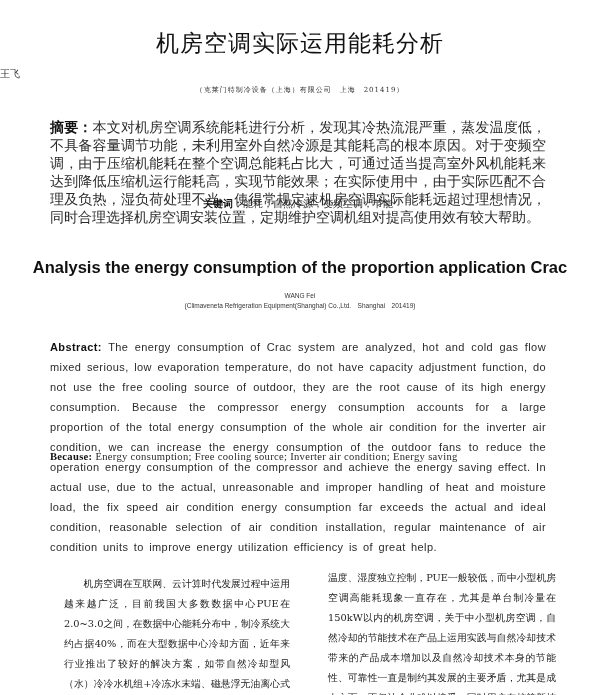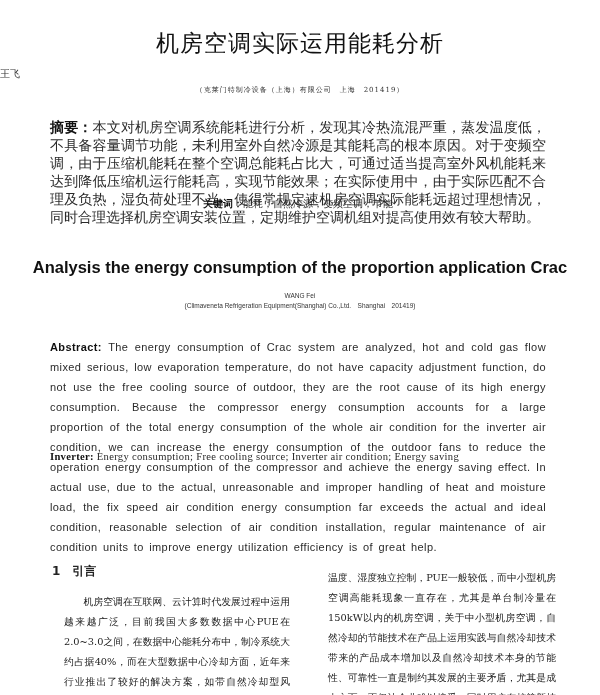--- a/index.html
+++ b/index.html
@@ -38,24 +38,23 @@
 </div>
 
 <div class="abs en-title">Analysis the energy consumption of the proportion application Crac</div>
 <div class="abs en-author">WANG Fei</div>
 <div class="abs en-affil">(Climaveneta Refrigeration Equipment(Shanghai) Co.,Ltd.　Shanghai　201419)</div>
 
 <div class="abs en-abstract">
   <span class="label-bold">Abstract:</span> <span>The energy consumption of Crac system are analyzed, hot and cold gas flow mixed serious, low evaporation temperature, do not have capacity adjustment function, do not use the free cooling source of outdoor, they are the root cause of its high energy consumption. Because the compressor energy consumption accounts for a large proportion of the total energy consumption of the whole air condition for the inverter air condition, we can increase the energy consumption of the outdoor fans to reduce the operation energy consumption of the compressor and achieve the energy saving effect. In actual use, due to the actual, unreasonable and improper handling of heat and moisture load, the fix speed air condition energy consumption far exceeds the actual and ideal condition, reasonable selection of air condition installation, regular maintenance of air condition units to improve energy utilization efficiency is of great help.</span>
 </div>
 <div class="abs en-keywords">
-  <span class="label-bold">Inverter:</span> <span>Energy consumption; Free cooling source; Inverter air condition; Energy saving</span>
+  <span class="label-bold">Because:</span> <span>Energy consumption; Free cooling source; Inverter air condition; Energy saving</span>
 </div>
 
 <div class="abs col col-left">
-  <div class="section-heading">1　引言</div>
   <p class="indent">机房空调在互联网、云计算时代发展过程中运用越来越广泛，目前我国大多数数据中心PUE在2.0~3.0之间，在数据中心能耗分布中，制冷系统大约占据40%，而在大型数据中心冷却方面，近年来行业推出了较好的解决方案，如带自然冷却型风（水）冷冷水机组+冷冻水末端、磁悬浮无油离心式冷水机组+冷冻水末端；热管背板空调等，大型数据中心基本能很好利用室外自然冷源，并且具备变容量调节技术，同时</p>
 </div>
 
 <div class="abs col col-right">
   <p>温度、湿度独立控制，PUE一般较低，而中小型机房空调高能耗现象一直存在，尤其是单台制冷量在150kW以内的机房空调，关于中小型机房空调，自然冷却的节能技术在产品上运用实践与自然冷却技术带来的产品成本增加以及自然冷却技术本身的节能性、可靠性一直是制约其发展的主要矛盾，尤其是成本方面，不仅让企业难以接受，同时用户在核算新技术产品运用的投入产出比方面也很兴叹。</p>
 
 </div>
 
 </body></html>

